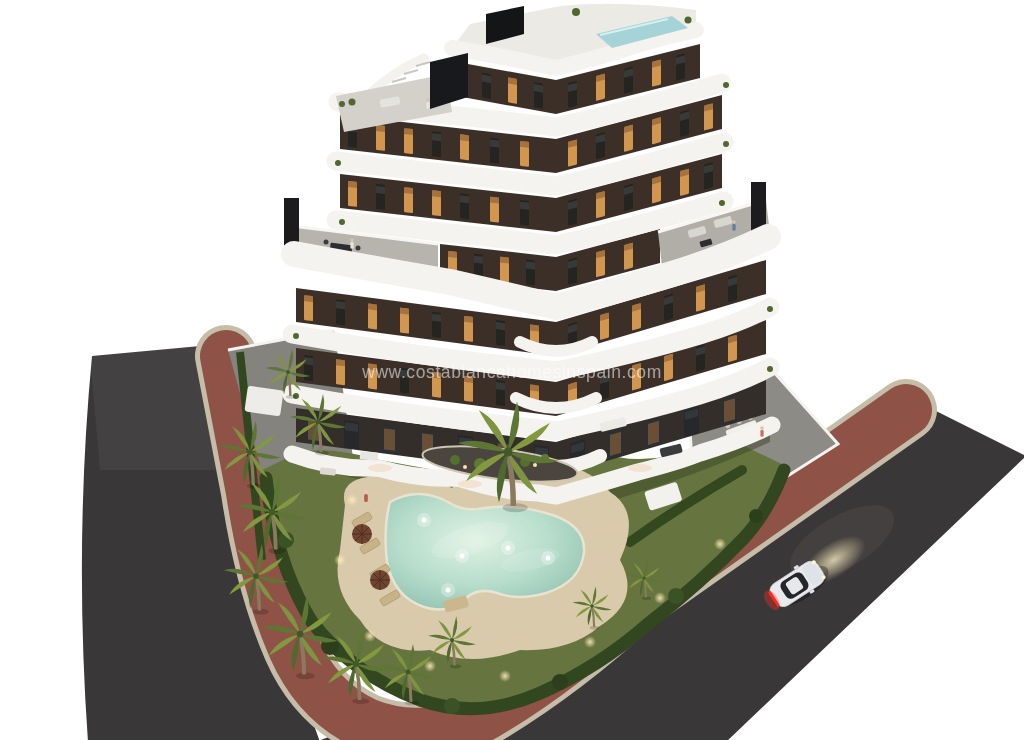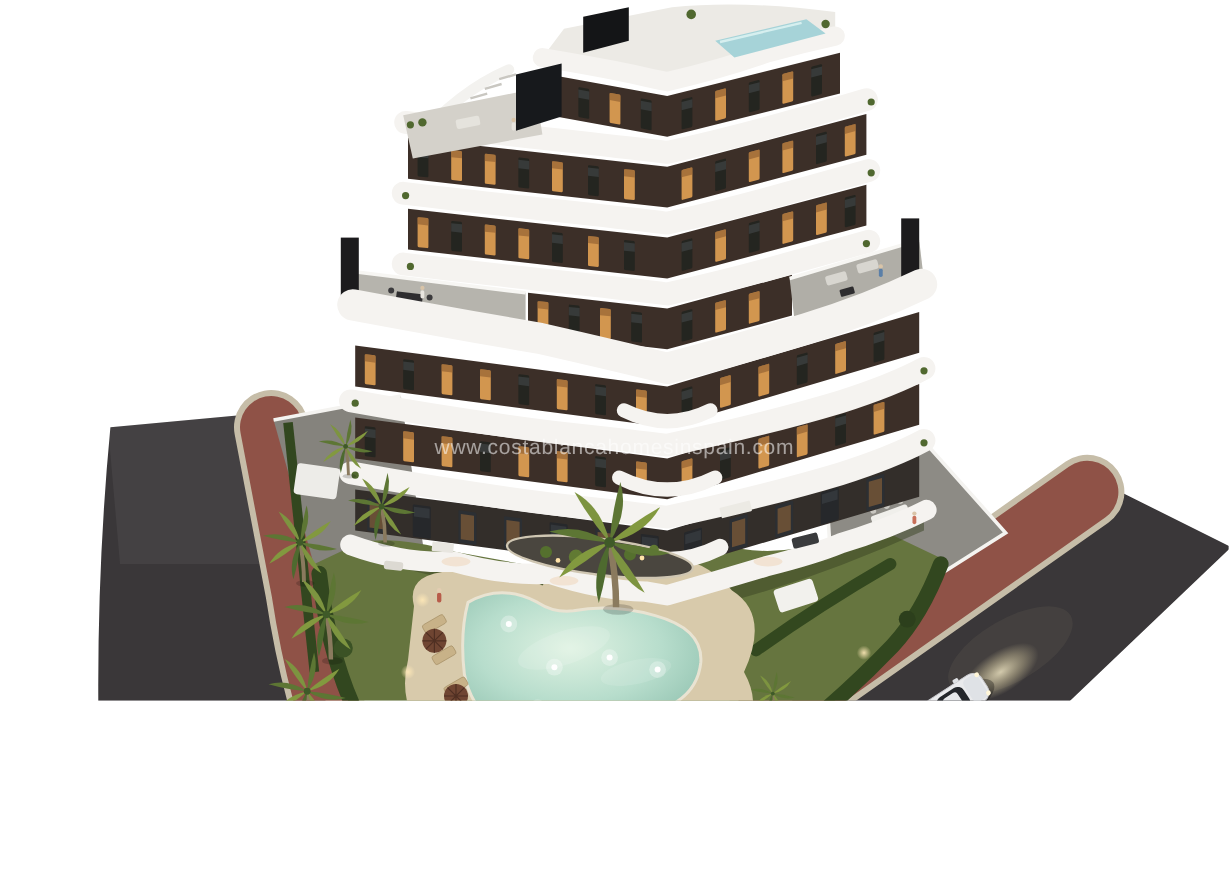--- a/index.html
+++ b/index.html
@@ -1,16 +1,16 @@
 <!DOCTYPE html>
 <html><head>
 <meta charset="utf-8">
 <style>
   html,body{margin:0;padding:0;background:#ffffff;}
-  .stage{width:1024px;height:584px;position:relative;overflow:hidden;background:#fff;
+  .stage{width:1024px;height:740px;position:relative;overflow:hidden;background:#fff;
          font-family:"Liberation Sans",sans-serif;}
   svg{display:block;}
   .wm{font-family:"Liberation Sans",sans-serif;font-size:17.5px;font-weight:normal;
       fill:rgba(255,255,255,0.55);letter-spacing:0.6px;text-anchor:middle;}
 </style>
 </head>
 <body>
 
 <div class="stage">
 <svg width="1024" height="740" viewBox="0 0 1024 740">

